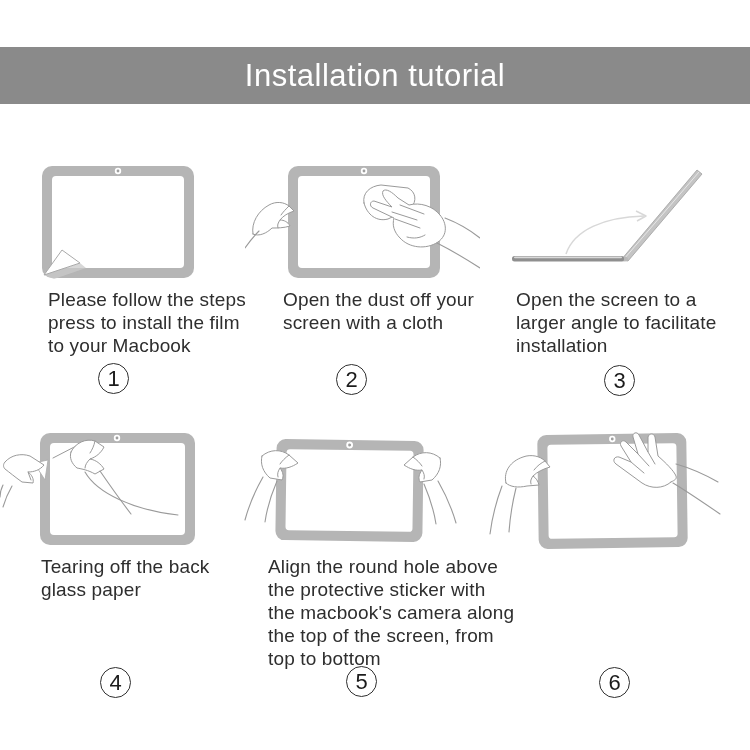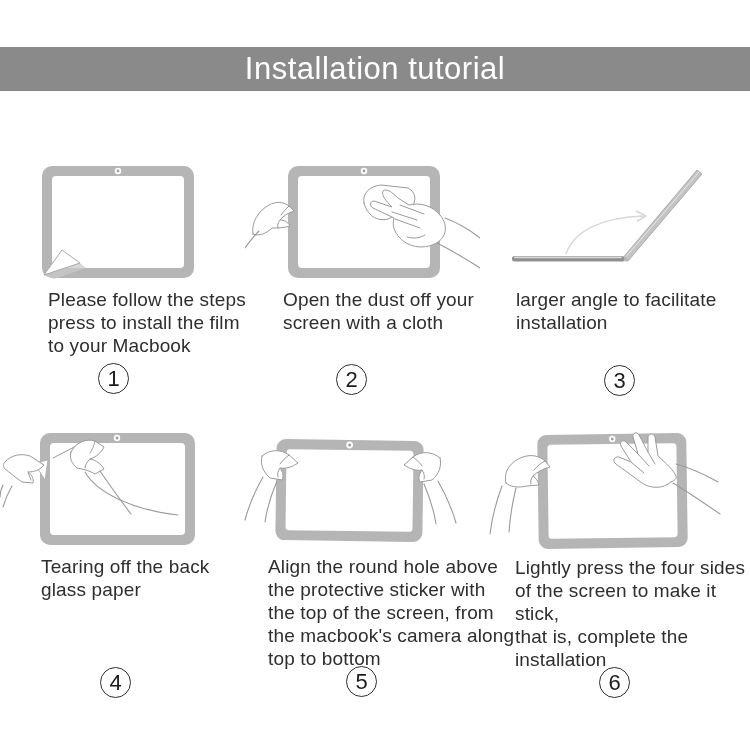--- a/index.html
+++ b/index.html
@@ -2,21 +2,21 @@
 <html style="--header-bg: #8a8a8a; --header-fg: #ffffff; --frame: #b5b5b5; --line: #9a9a9a; --ink: #2e2e2e; --badge: #2f2f2f;"><head>
 <meta charset="utf-8">
 <style>
   html,body{margin:0;padding:0;background:#fff;}
   .page{
     position:relative;width:750px;height:750px;background:#fff;overflow:hidden;
     font-family:"Liberation Sans",sans-serif;color:var(--ink,#2e2e2e);
   }
   
   .banner{
-    position:absolute;left:0;top:47px;width:750px;height:44px;
+    position:absolute;left:0;top:47px;width:750px;height:57px;
     background:var(--header-bg,#8a8a8a);
     display:flex;align-items:center;justify-content:center;
   }
   .banner h1{
     margin:0;font-size:31px;font-weight:400;letter-spacing:.5px;
     color:var(--header-fg,#ffffff);
   }
   
   .illus{position:absolute;}
   .i1{left:28px;top:158px;width:170px;height:125px;}
@@ -177,38 +177,34 @@
   <div class="caption c1">
     <div>Please follow the steps</div>
     <div>press to install the film</div>
     <div>to your Macbook</div>
   </div>
   <div class="caption c2">
     <div>Open the dust off your</div>
     <div>screen with a cloth</div>
   </div>
   <div class="caption c3">
+    <div>Open the screen to a</div>
     <div>larger angle to facilitate</div>
     <div>installation</div>
   </div>
   <div class="caption c4">
     <div>Tearing off the back</div>
     <div>glass paper</div>
   </div>
   <div class="caption c5">
     <div>Align the round hole above</div>
     <div>the protective sticker with</div>
+    <div>the macbook's camera along</div>
     <div>the top of the screen, from</div>
-    <div>the macbook's camera along</div>
     <div>top to bottom</div>
-  </div>
-  <div class="caption c6">
-    <div>Lightly press the four sides</div>
-    <div>of the screen to make it stick,</div>
-    <div>that is, complete the installation</div>
   </div>
 
   <div class="badge b1">
       <span>1</span>
     </div>
   <div class="badge b2">
       <span>2</span>
     </div>
   <div class="badge b3">
       <span>3</span>

